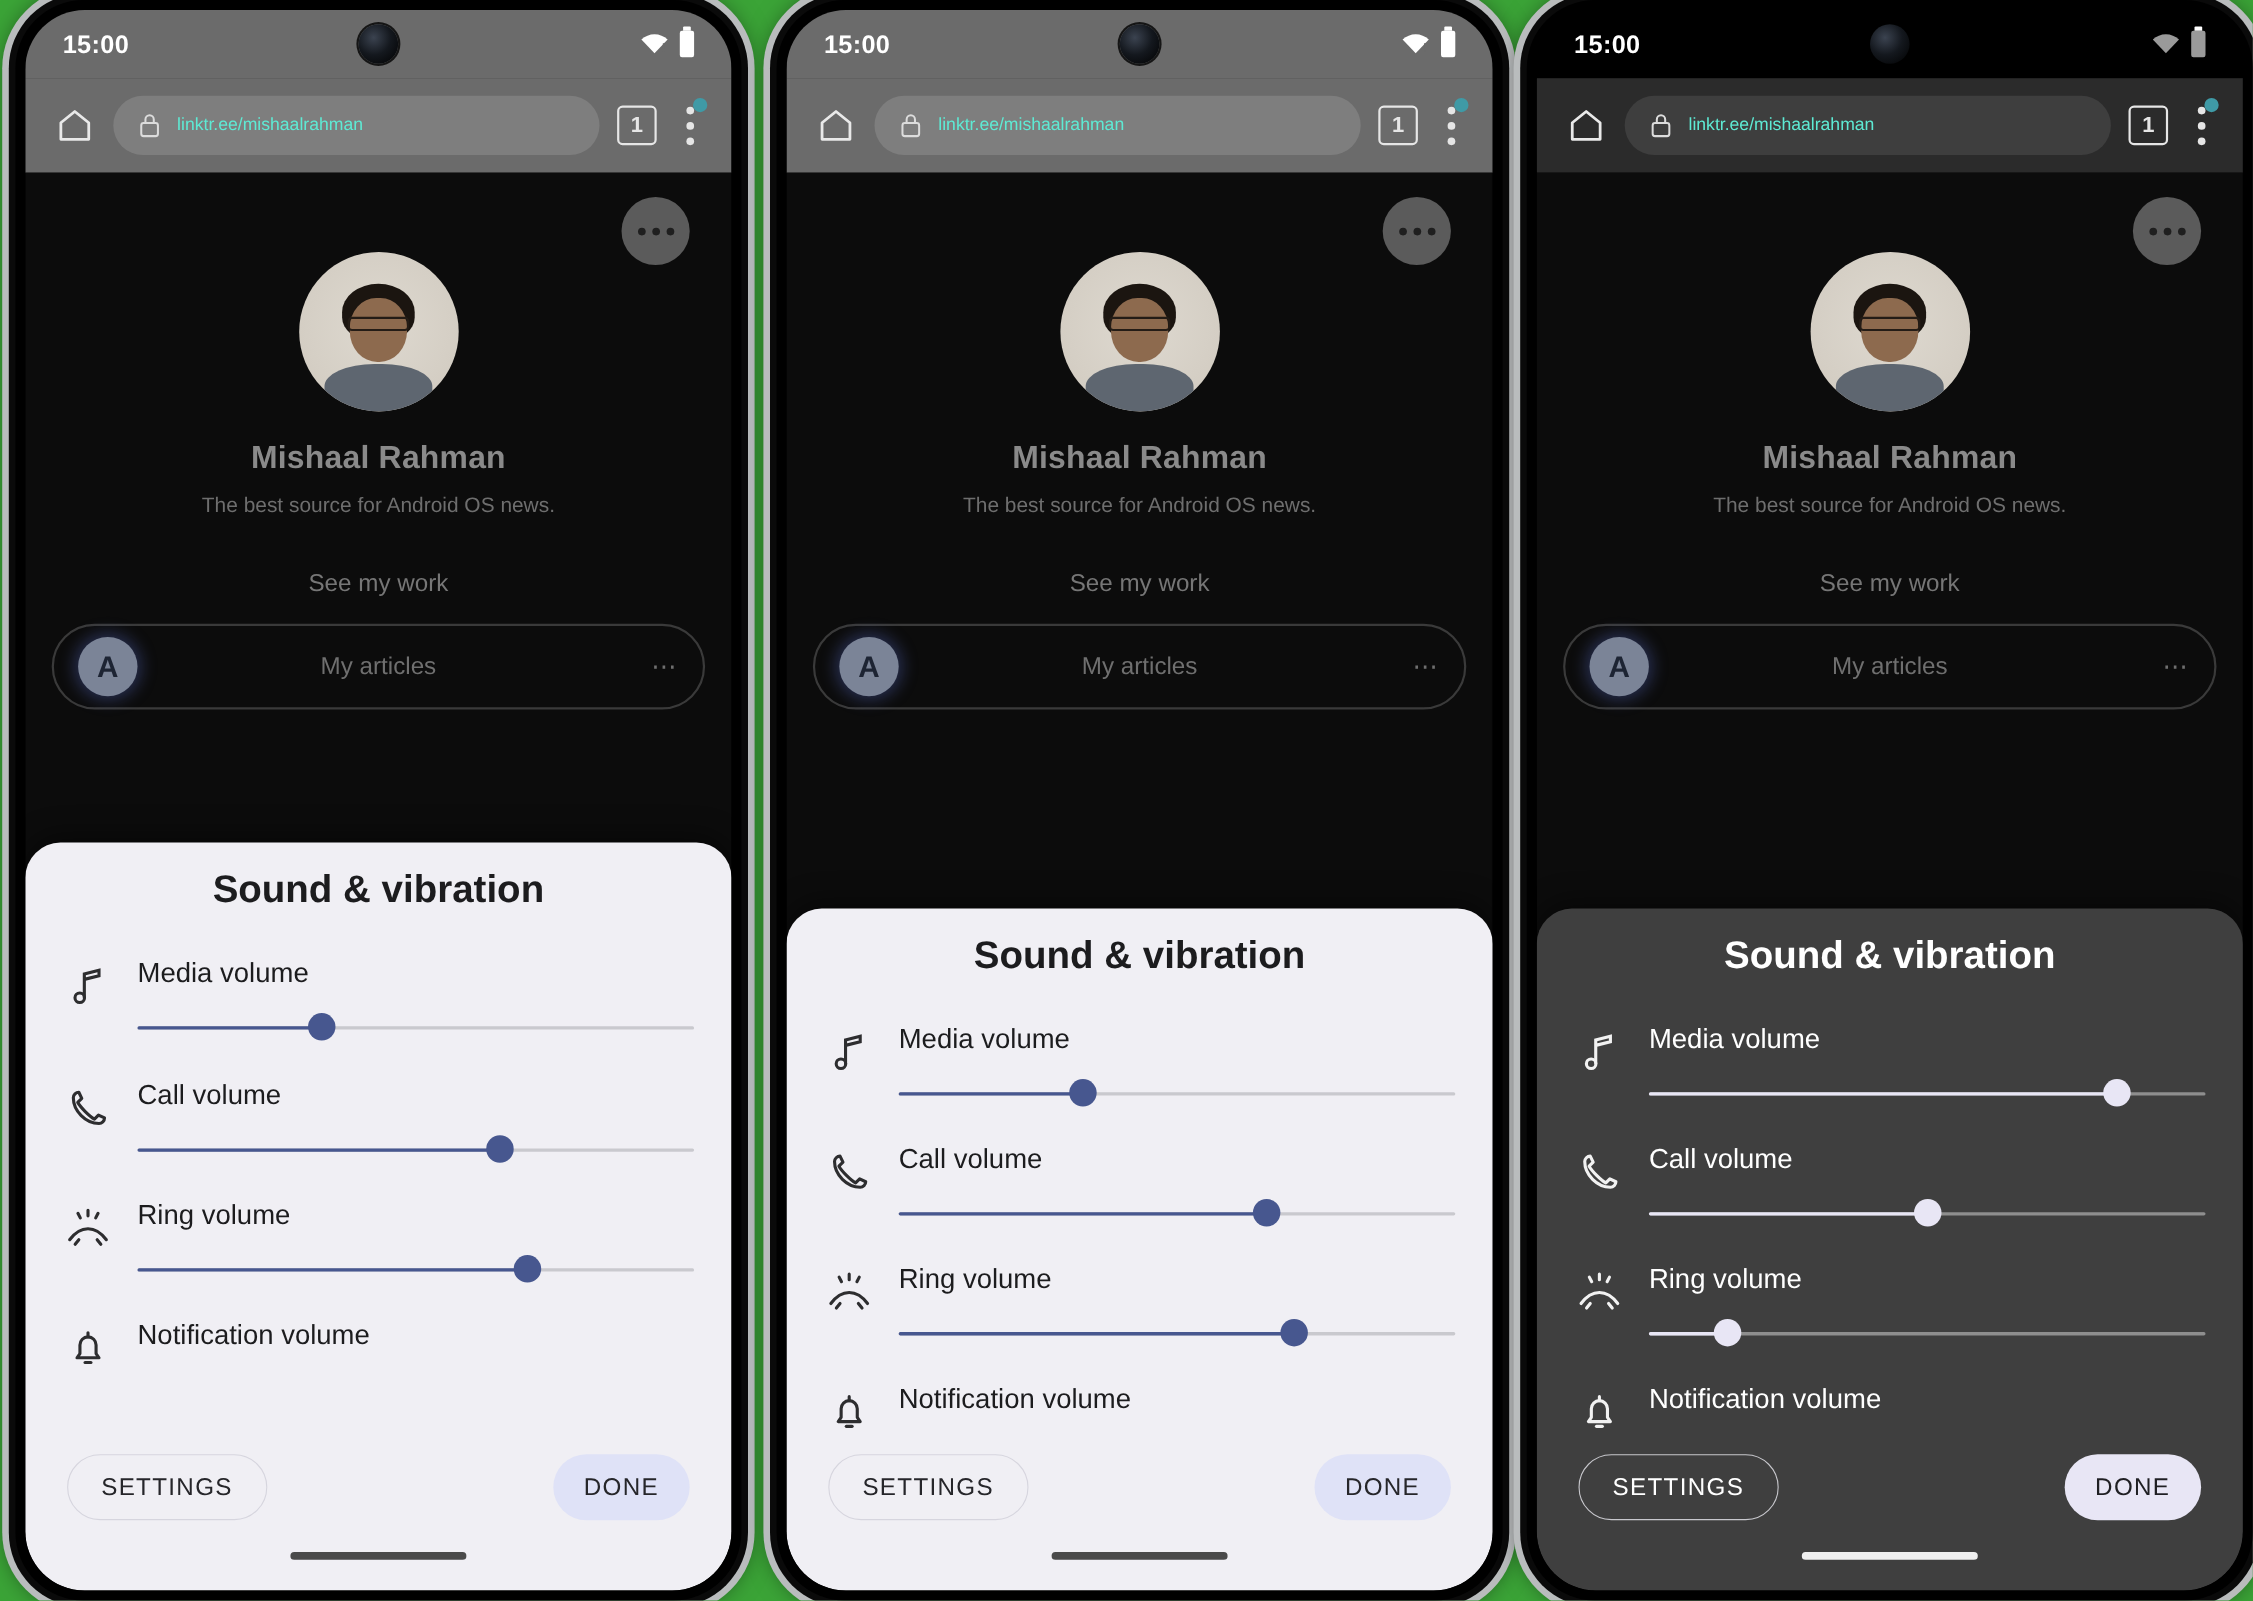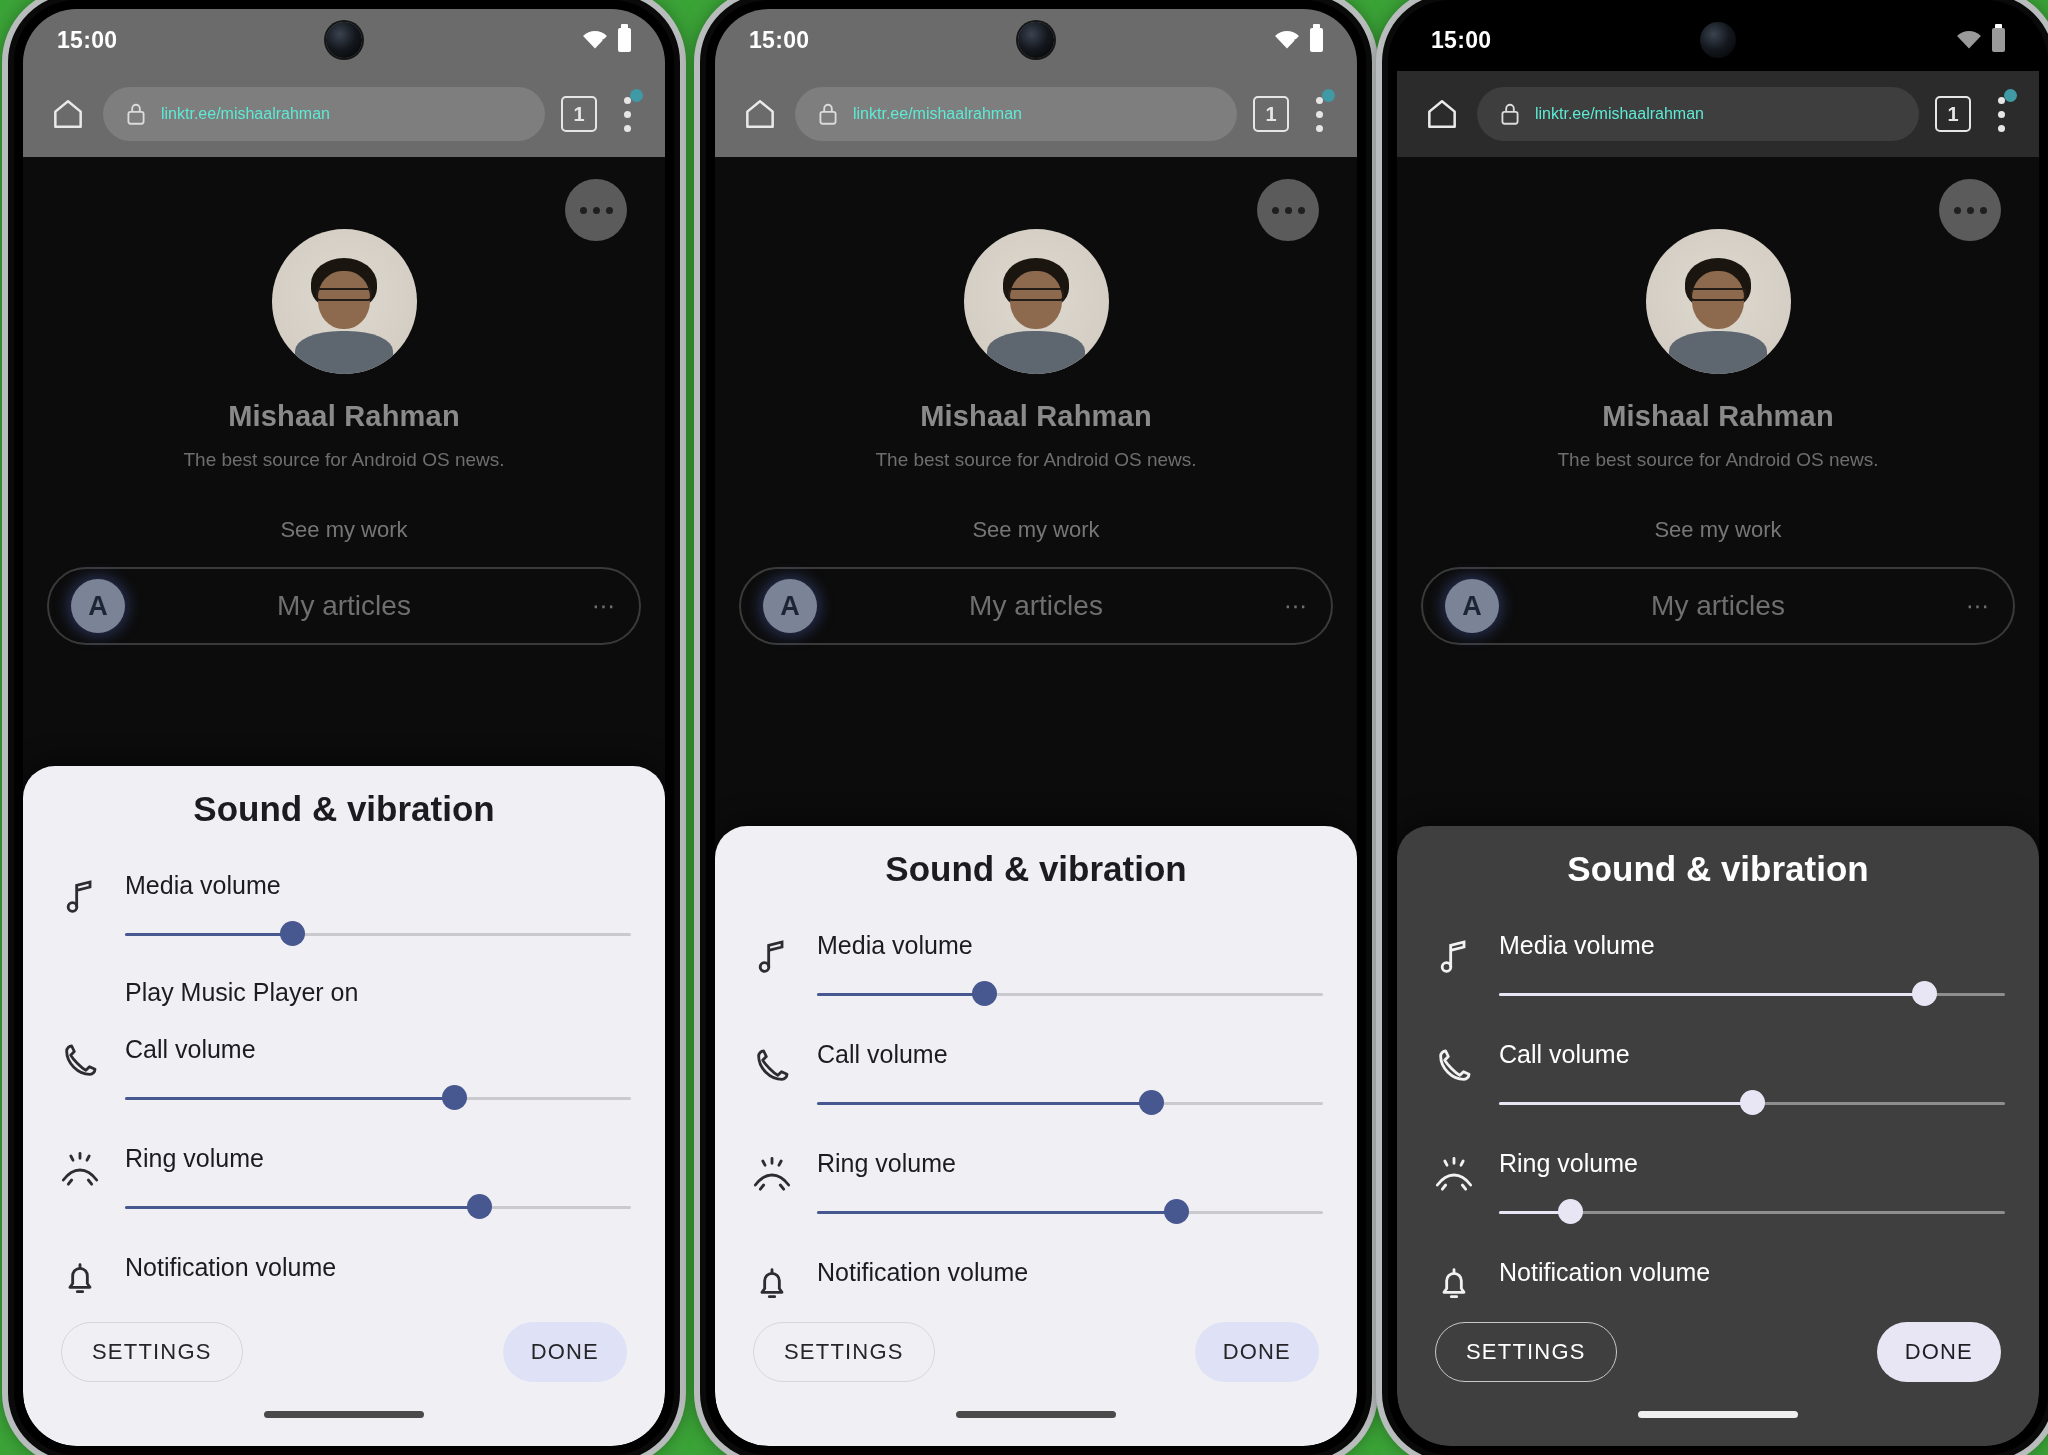--- a/index.html
+++ b/index.html
@@ -166,21 +166,21 @@
   }
   .link-card .badge {
     width: 54px; height: 54px; border-radius: 50%;
     background: #7b8497; color: #1d2433;
     display: flex; align-items: center; justify-content: center;
     font-size: 27px; font-weight: 700;
     box-shadow: 0 0 14px 4px rgba(90,110,200,.35);
   }
   .link-card .lbl {
     position: absolute; left: 0; right: 0; text-align: center;
-    color: #6f6f6f; font-size: 28px;
+    color: #6f6f6f; font-size: 22px;
   }
   .link-card .dots { margin-left: auto; color: #6f6f6f; font-size: 23px; letter-spacing: 2px; }
 
   
   .volpanel {
     position: absolute;
     left: 0; right: 0; bottom: 0;
     background: #f0eff4;
     border-radius: 32px 32px 54px 54px;
     padding: 23px 0 0;
@@ -348,21 +348,20 @@
                 <div class="lbl">Media volume</div>
                 <div class="slider">
                   <div class="track"></div>
                     <div class="fill" style="width:33%"></div>
                     <div class="thumb" style="left:33%"></div>
                 </div>
               </div>
             </div>
 
             <div class="subrow">
-              <div class="t1">Play Music Player on</div>
             </div>
 
             <div class="volrow">
               <span class="ico">
                 <svg viewBox="0 0 24 24" fill="none" stroke="currentColor" stroke-width="1.7">
                     <path d="M7 3c-1.6 0-3 1.4-3 3 0 7.2 6.8 14 14 14 1.6 0 3-1.4 3-3l-3.3-1.6-2.2 2.2C12.7 16 8 11.3 6.4 8.5L8.6 6.3 7 3z" stroke-linejoin="round"></path>
                   </svg>
               </span>
               <div class="body">
                 <div class="lbl">Call volume</div>

